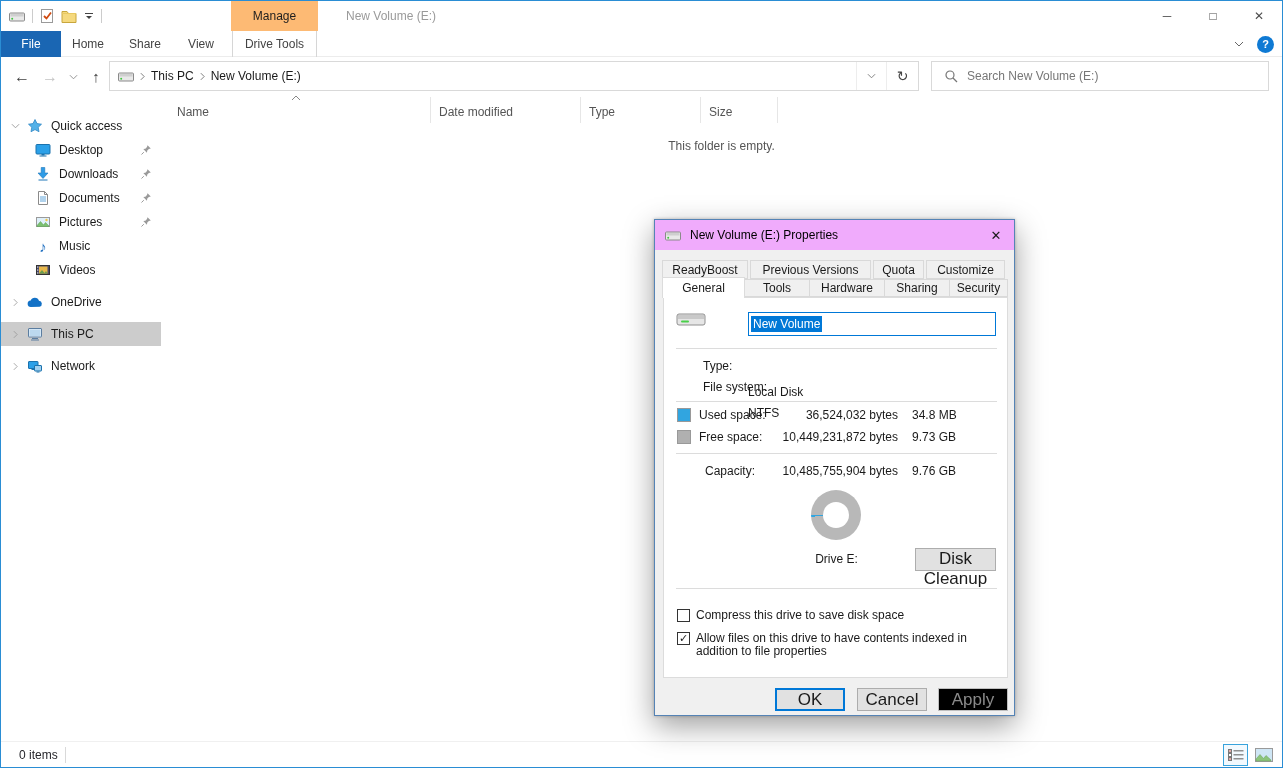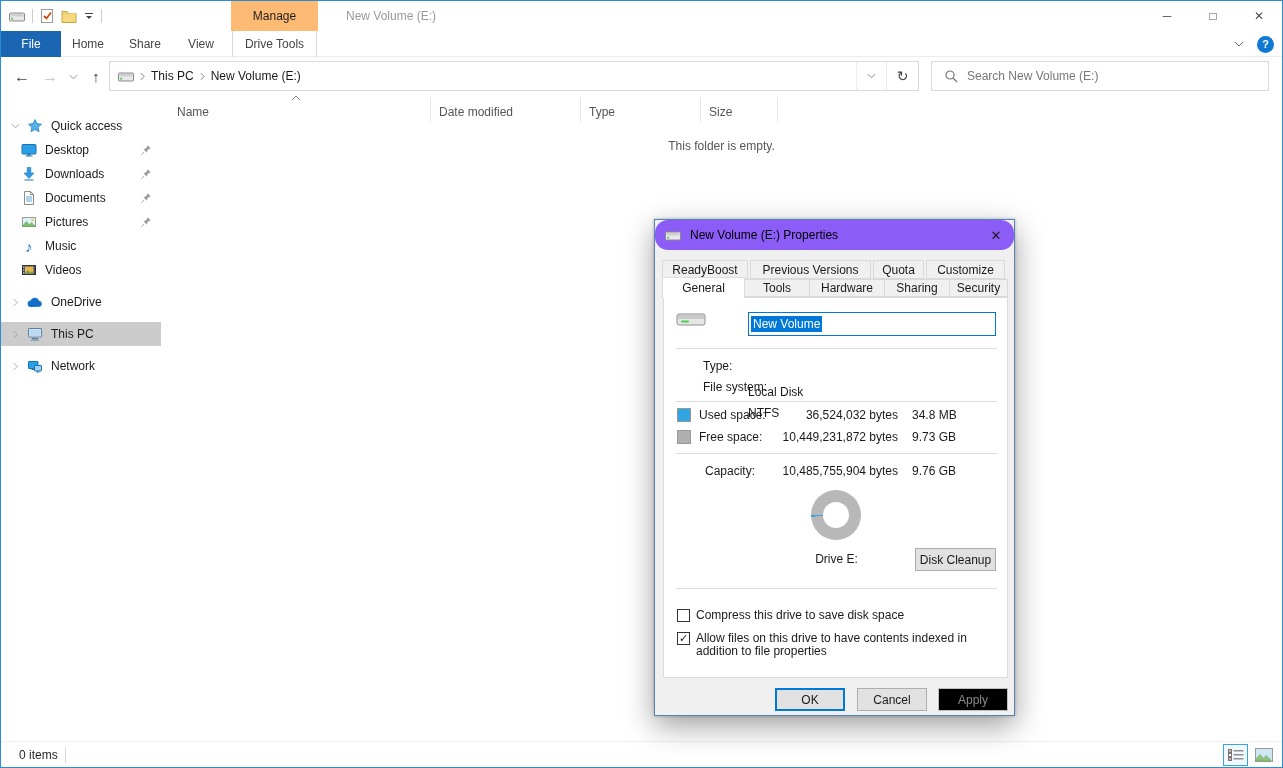--- a/index.html
+++ b/index.html
@@ -62,39 +62,39 @@
   .sort-chev { position:absolute; top:-2px; left:50%; margin-left:-5px; color:#888; }
   .empty-msg { position:absolute; top:138px; left:160px; right:0; text-align:center; color:#555; }
 
   
   .sidebar { position:absolute; top:94px; left:0; width:160px; bottom:26px; background:#fff; padding-top:19px; }
   .srow { position:relative; height:24px; display:flex; align-items:center; }
   .srow.sel { background:#cccccc; }
   .srow.gap { margin-top:8px; }
   .s-chev { width:12px; margin-left:8px; color:#999; display:flex; justify-content:center; }
   .srow.top .sicon { margin-left:5px; }
-  .srow.child { padding-left:19px; }
+  .srow.child { padding-left:33px; }
   .sicon { width:18px; display:flex; justify-content:center; align-items:center; }
   .slabel { margin-left:7px; color:#1a1a1a; }
   .pin { position:absolute; right:9px; top:6px; }
   .music-glyph { color:#1f6fc0; font-size:15px; line-height:1; }
 
   
   .statusbar { position:absolute; bottom:0; left:0; right:0; height:26px; background:#fff; border-top:1px solid #f0f0f0; }
   .status-count { position:absolute; left:18px; top:0; height:26px; display:flex; align-items:center; color:#26262b; }
   .status-sep { position:absolute; left:64px; top:5px; width:1px; height:16px; background:#d9d9d9; }
   .view-toggles { position:absolute; right:6px; top:2px; display:flex; gap:3px; }
   .view-btn { width:25px; height:22px; display:flex; align-items:center; justify-content:center; border:1px solid transparent; }
   .view-btn.selected { border-color:#38a3dc; background:#f2f9fe; }
 
   
   .dialog { position:absolute; left:653px; top:218px; width:361px; height:497px; background:#f0f0f0;
     border:1px solid #5583b5; box-shadow:0 10px 28px rgba(0,0,0,.38), 0 0 3px rgba(0,0,0,.25); }
-  .dlg-title { position:absolute; top:0; left:0; right:0; height:30px; background:#8b5cf6;
-    display:flex; align-items:center; padding-left:10px; gap:9px; color:#000;border-radius:13px; }
+  .dlg-title { position:absolute; top:0; left:0; right:0; height:30px; background:#f0abfc;
+    display:flex; align-items:center; padding-left:10px; gap:9px; color:#000; }
   .dlg-close { position:absolute; right:0; top:0; width:36px; height:30px; display:flex; align-items:center;
     justify-content:center; color:#1a1a1a; font-size:13px; }
   .tabs-back { position:absolute; left:7px; top:40px; height:19px; display:flex; gap:2px; }
   .tabs-back .tab { background:#f0f0f0; border:1px solid #d9d9d9; display:flex; align-items:center; justify-content:center; color:#1a1a1a; }
   .tb0{width:86px;} .tb1{width:121px;} .tb2{width:51px;} .tb3{width:79px;}
   .tabs-front { position:absolute; left:7px; top:59px; height:18px; display:flex; }
   .tabs-front .tab { background:#f0f0f0; border:1px solid #d9d9d9; border-left-width:0; display:flex; align-items:center; justify-content:center; color:#1a1a1a; height:18px; }
   .tabs-front .tab.active { background:#fff; border:1px solid #dcdcdc; border-bottom:none; margin-top:-2px; height:21px; z-index:3; position:relative; }
   .tf0{width:83px;} .tf1{width:65px;} .tf2{width:75px;} .tf3{width:65px;} .tf4{width:58px;}
   .dlg-page { position:absolute; left:8px; top:77px; width:345px; height:381px; background:#fff; border:1px solid #dcdcdc; }
@@ -106,21 +106,21 @@
   .prow .lab { position:absolute; left:39px; }
   .prow .val { position:absolute; left:84px;margin-top:26px; }
   .space-row .lab { position:absolute; left:35px; }
   .space-row .bytes { position:absolute; left:90px; width:144px; text-align:right; }
   .space-row .sz { position:absolute; left:248px; width:57px; }
   .swatch { position:absolute; left:13px; top:0; width:14px; height:14px; border:1px solid #999; }
   .cap-row .lab { left:41px; }
   .donut { position:absolute; left:147px; top:192px; width:50px; height:50px; border-radius:50%; background:#b8b8b8; }
   .donut::after { content:""; position:absolute; left:12px; top:12px; width:26px; height:26px; border-radius:50%; background:#fff; }
   .drive-label { position:absolute; left:0; top:254px; width:345px; text-align:center; color:#1a1a1a; }
-  .btn { font-family:inherit; font-size:12px; background:#e1e1e1; border:1px solid #adadad; color:#1a1a1a; }
+  .btn { font-family:inherit; font-size:17px; background:#e1e1e1; border:1px solid #adadad; color:#1a1a1a; }
   .cleanup-btn { position:absolute; left:251px; top:250px; width:81px; height:23px; }
   .cb { position:absolute; left:13px; width:13px; height:13px; border:1px solid #333; background:#fff;
     display:flex; align-items:center; justify-content:center; font-size:11px; color:#1a1a1a; line-height:1; }
   .cb-label { position:absolute; left:32px; right:8px; line-height:13px; }
   .dlg-buttons { position:absolute; top:468px; left:0; width:100%; height:23px;padding-left:40px; }
   .ok-btn { position:absolute; left:120px; width:70px; height:23px; border:2px solid #0078d7; }
   .cancel-btn { position:absolute; left:202px; width:70px; height:23px; }
   .apply-btn { position:absolute; left:283px; width:70px; height:23px; background:#000000; border-color:#bfbfbf; color:#8a8a8a; }
 </style>
 </head>

